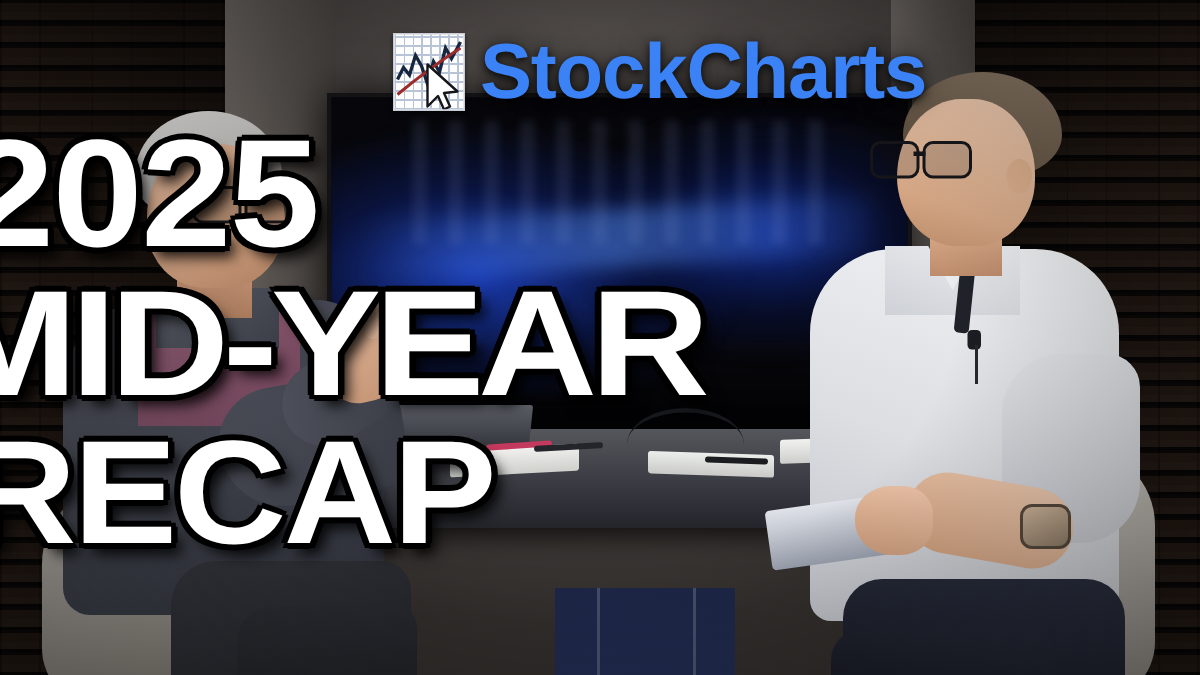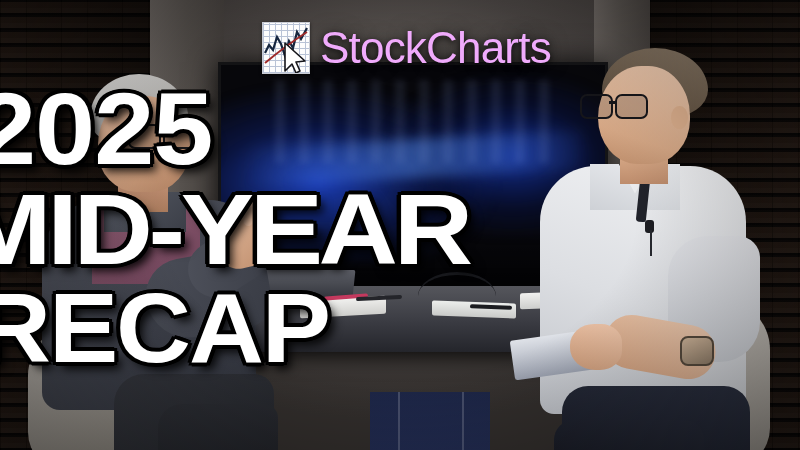--- a/index.html
+++ b/index.html
@@ -235,22 +235,22 @@
   }
   .logo-mark .grid{
     position:absolute;inset:0;
     background-image:
       repeating-linear-gradient(0deg,#b9c3d6 0 1px,transparent 1px 6px),
       repeating-linear-gradient(90deg,#b9c3d6 0 1px,transparent 1px 6px);
   }
   .logo-mark svg{position:absolute;inset:0;}
   .logo-text{
     font-family:"Liberation Sans",sans-serif;
-    font-weight:400;font-size:44px;letter-spacing:-.8px;
-    color:#f0abfc;line-height:1;
+    font-weight:700;font-size:52px;letter-spacing:-.8px;
+    color:#3b82f6;line-height:1;
     text-shadow:0 2px 6px rgba(0,0,0,.85),0 0 18px rgba(0,0,0,.6);
     white-space:nowrap;
   }
 
   
   .headline{
     position:absolute;left:0;right:0;top:86px;
     z-index:50;text-align:left;pointer-events:none;
   }
   .hl{

